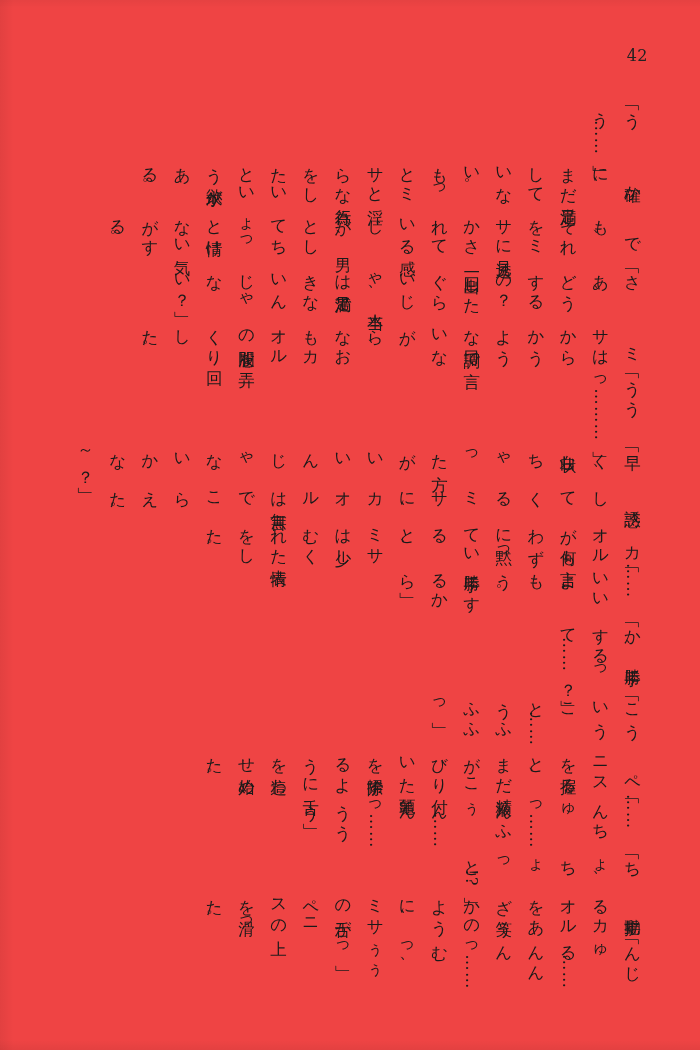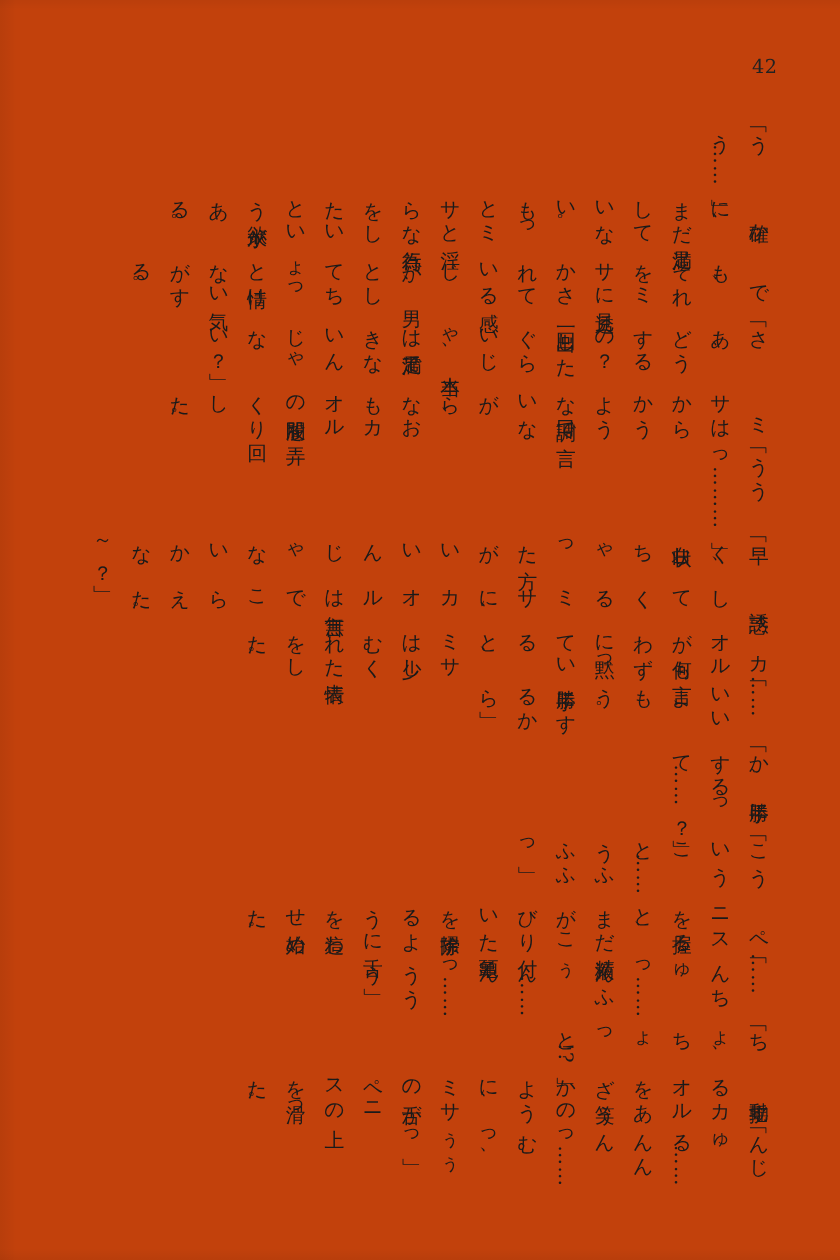--- a/index.html
+++ b/index.html
@@ -4,21 +4,21 @@
 <style>
   html, body {
     margin: 0;
     padding: 0;
     background: #f0f0f0;
   }
   .page {
     position: relative;
     width: 700px;
     height: 1050px;
-    background: #c2410c;
+    background: #ef4444;
     overflow: hidden;
     box-sizing: border-box;
     font-family: "DejaVu Serif", "Liberation Serif", serif;
     color: #1a1a1a;
   }
   
   .page-number {
     position: absolute;
     top: 46px;
     right: 52px;

